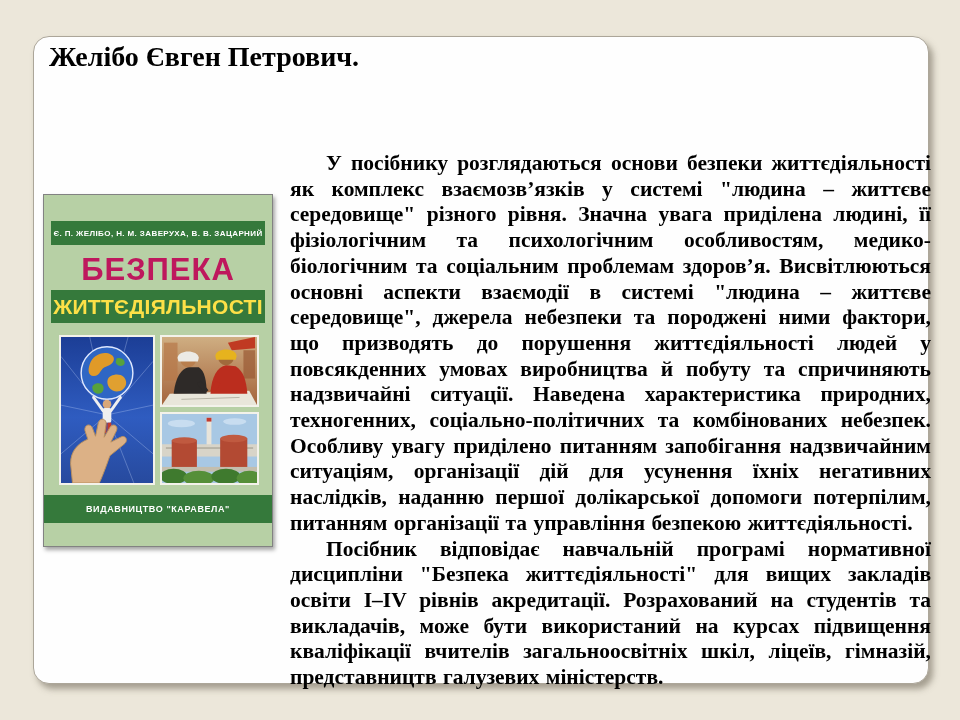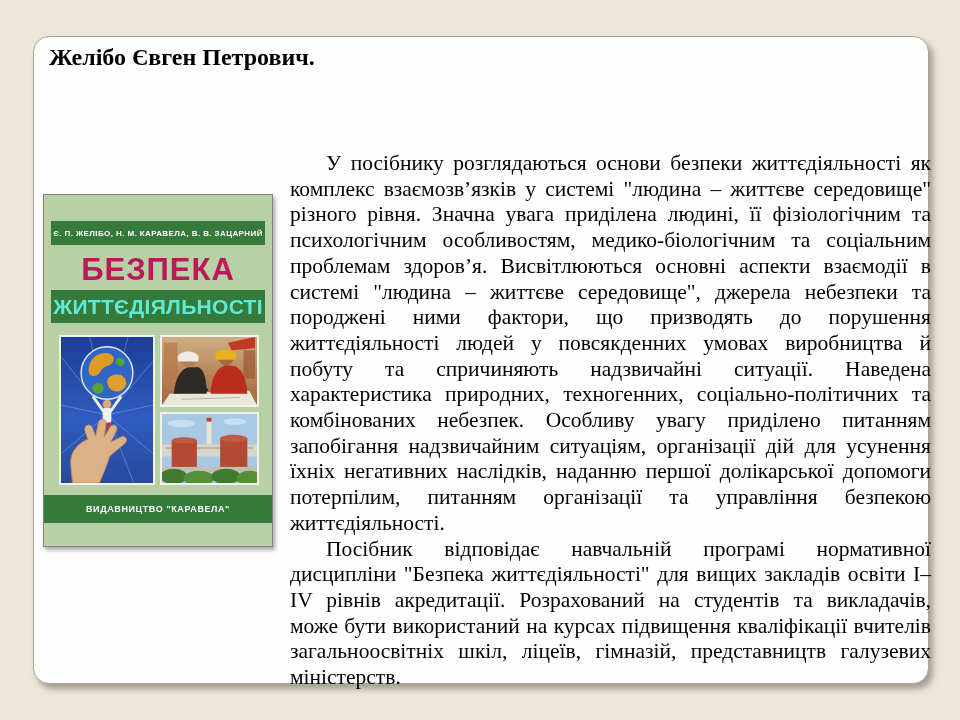--- a/index.html
+++ b/index.html
@@ -18,21 +18,21 @@
     width: 896px; height: 648px;
     background: #fefefe;
     border: 1px solid #aca699;
     border-radius: 16px;
     box-shadow: 4px 5px 6px rgba(105, 98, 84, 0.55);
   }
 
   
   .bib {
     position: absolute; left: 15px; top: 6px; width: 866px;
-    font-size: 24px; line-height: 28.5px;
+    font-size: 28px; line-height: 28.5px;
   }
   .bib-heading { font-weight: bold; }
   .bib-citation {
     margin: 0; text-align: justify; text-indent: 34px;
     word-spacing: 2.5px;
   }
 
   
   .book-cover {
     position: absolute; left: 9px; top: 157px;
@@ -49,21 +49,21 @@
     display: flex; align-items: center; justify-content: center;
     text-align: center;
   }
   .cover-title-top {
     position: absolute; left: 0; right: 0; top: 57px;
     text-align: center;
     color: #be185d; font-weight: bold; font-size: 31px; letter-spacing: 1px;
   }
   .cover-title-bottom {
     position: absolute; left: 7px; right: 7px; top: 95px; height: 33px;
-    background: #35793b; color: #5eead4;
+    background: #35793b; color: #fde047;
     font-weight: bold; font-size: 21px; letter-spacing: 0.3px;
     display: flex; align-items: center; justify-content: center;
   }
   .cover-photos { position: absolute; left: 15px; top: 140px; width: 200px; height: 150px; }
   .photo {
     position: absolute; border: 2px solid #f3f2ea;
     overflow: hidden; background: #888;
   }
   .photo svg { display: block; width: 100%; height: 100%; }
   .photo-globe   { left: 0;   top: 0;  width: 96px; height: 150px; }
@@ -77,34 +77,35 @@
   }
 
   
   .annotation {
     position: absolute; left: 256px; top: 114px; width: 641px;
     font-size: 21.5px; line-height: 25.7px;
   }
   .annotation p {
     margin: 0; text-align: justify; text-indent: 36px;
     word-spacing: 1px;
+    font-weight: bold;
   }
 </style>
 </head>
 <body>
 
 <div class="slide">
   <div class="card">
 
     <div class="bib">
       <div class="bib-heading">Желібо Євген Петрович.</div>
     </div>
 
     <div class="book-cover">
-      <div class="cover-authors">Є. П. ЖЕЛІБО, Н. М. КАРАВЕЛА, В. В. ЗАЦАРНИЙ</div>
+      <div class="cover-authors">Є. П. ЖЕЛІБО, Н. М. ЗАВЕРУХА, В. В. ЗАЦАРНИЙ</div>
       <div class="cover-title-top">БЕЗПЕКА</div>
       <div class="cover-title-bottom">ЖИТТЄДІЯЛЬНОСТІ</div>
 
       <div class="cover-photos">
 
         <div class="photo photo-globe">
           <svg viewBox="0 0 96 150" preserveAspectRatio="none">
             <defs>
               <linearGradient id="gBg" x1="0" y1="0" x2="0" y2="1">
                 <stop offset="0" stop-color="#1c3e96"></stop>

